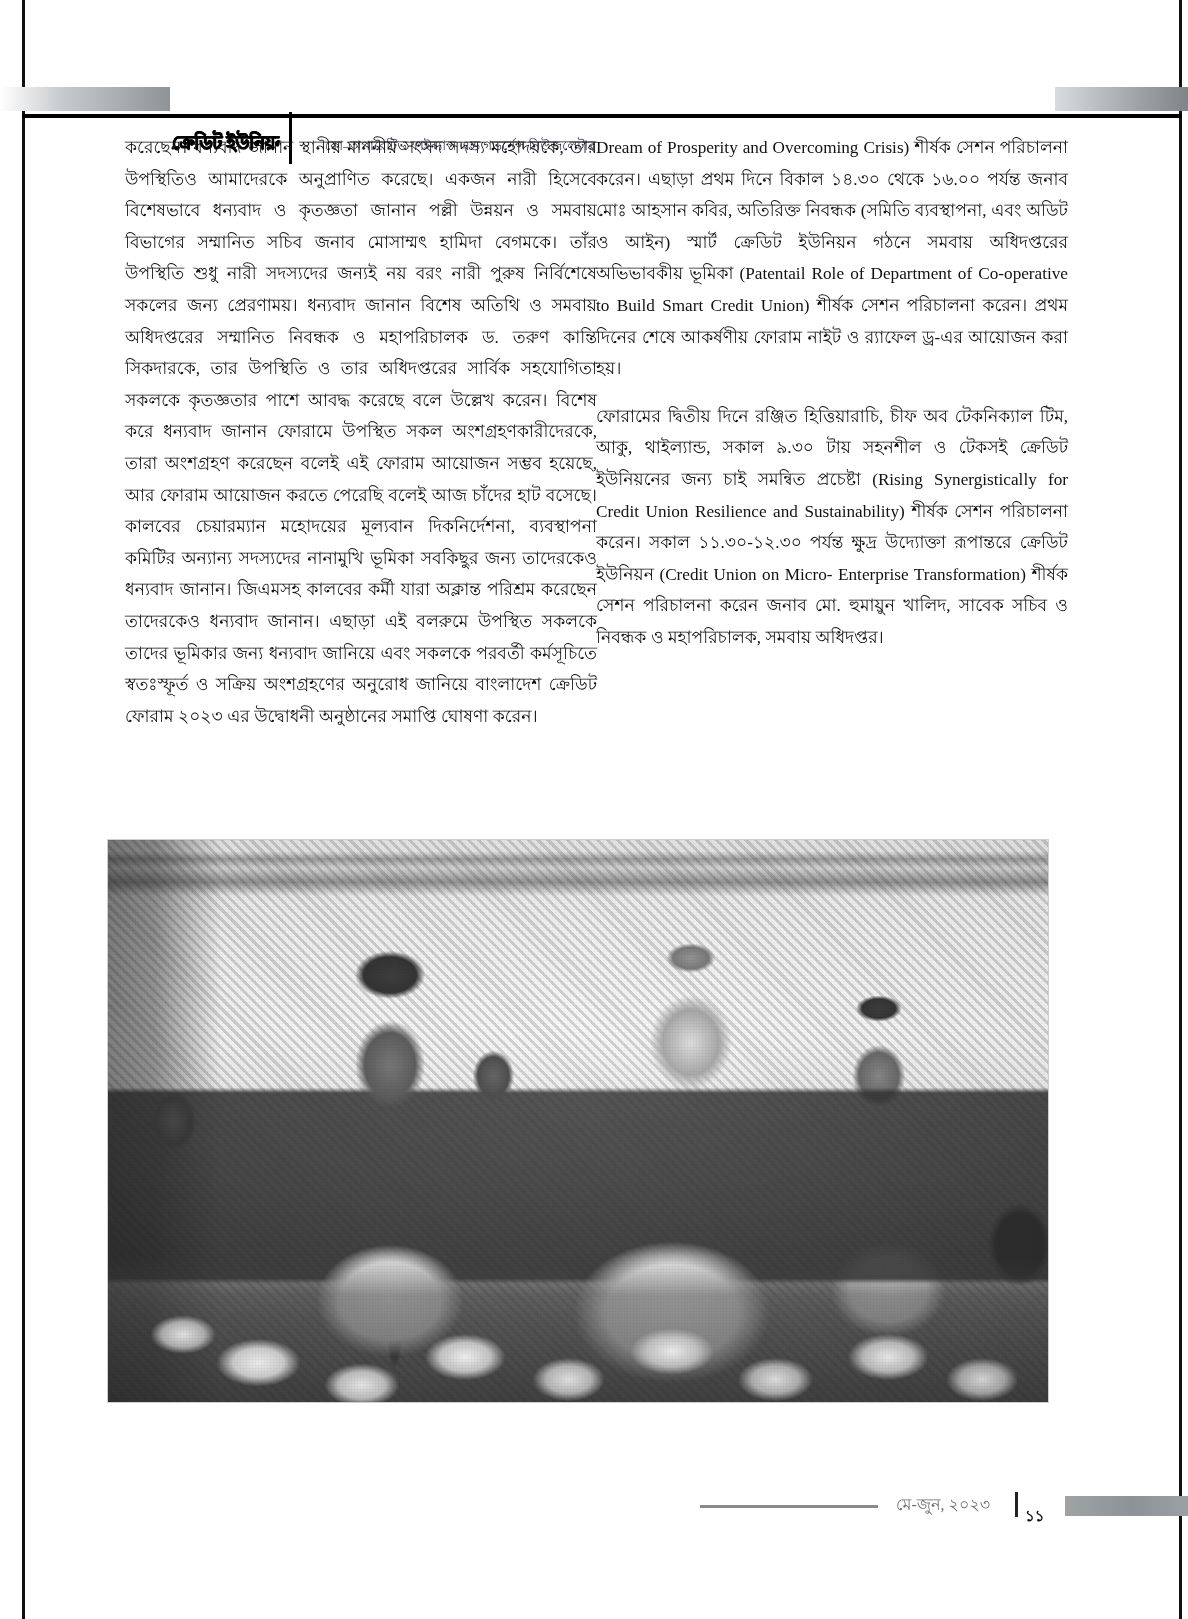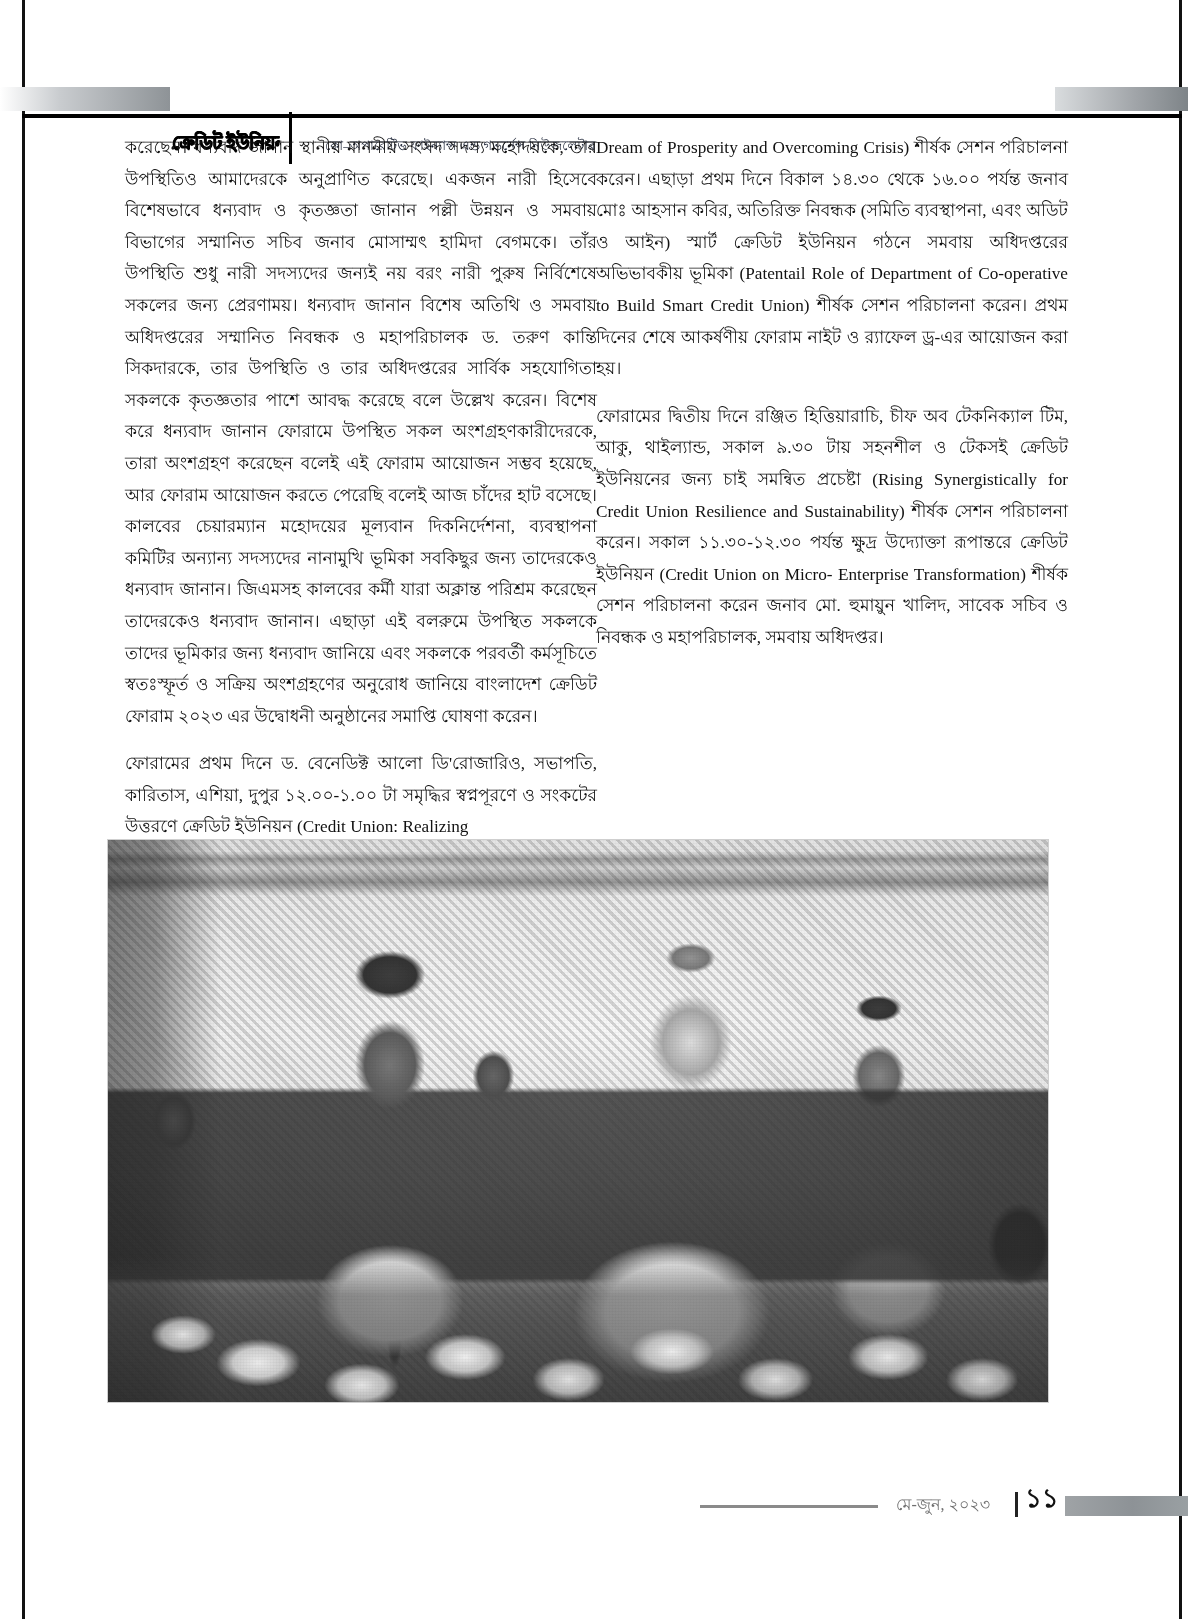--- a/index.html
+++ b/index.html
@@ -258,22 +258,22 @@
     position: absolute;
     left: 1015px;
     top: 6px;
     width: 3px;
     height: 25px;
     background: #222;
   }
   .ftr-page {
     position: absolute;
     left: 1025px;
-    top: 0;
-    font-size: 26px;
+    top: 17px;
+    font-size: 15px;
     line-height: 26px;
     font-weight: bold;
     color: #111;
     white-space: nowrap;
     font-family: "Liberation Serif", serif;
   }
   .ftr-grad {
     position: absolute;
     left: 1065px;
     top: 10px;
@@ -296,21 +296,20 @@
     <div class="hdr-logo">ক্রেডিট ইউনিয়ন</div>
     <div class="hdr-divider"></div>
     <div class="hdr-sub">কো–অপারেটিভ ফাইন্যান্স এন্ড গভর্নেন্স নিউজলেটার</div>
   </div>
   <div class="hdr-bottom-rule"></div>
 
   <div class="columns">
 
     <div class="col col-left">
       <p>করেছেন। ধন্যবাদ জানান স্থানীয় মাননীয় সংসদ সদস্য মহোদয়কে, তার উপস্থিতিও আমাদেরকে অনুপ্রাণিত করেছে। একজন নারী হিসেবে বিশেষভাবে ধন্যবাদ ও কৃতজ্ঞতা জানান পল্লী উন্নয়ন ও সমবায় বিভাগের সম্মানিত সচিব জনাব মোসাম্মৎ হামিদা বেগমকে। তাঁর উপস্থিতি শুধু নারী সদস্যদের জন্যই নয় বরং নারী পুরুষ নির্বিশেষে সকলের জন্য প্রেরণাময়। ধন্যবাদ জানান বিশেষ অতিথি ও সমবায় অধিদপ্তরের সম্মানিত নিবন্ধক ও মহাপরিচালক ড. তরুণ কান্তি সিকদারকে, তার উপস্থিতি ও তার অধিদপ্তরের সার্বিক সহযোগিতা সকলকে কৃতজ্ঞতার পাশে আবদ্ধ করেছে বলে উল্লেখ করেন। বিশেষ করে ধন্যবাদ জানান ফোরামে উপস্থিত সকল অংশগ্রহণকারীদেরকে, তারা অংশগ্রহণ করেছেন বলেই এই ফোরাম আয়োজন সম্ভব হয়েছে, আর ফোরাম আয়োজন করতে পেরেছি বলেই আজ চাঁদের হাট বসেছে। কালবের চেয়ারম্যান মহোদয়ের মূল্যবান দিকনির্দেশনা, ব্যবস্থাপনা কমিটির অন্যান্য সদস্যদের নানামুখি ভূমিকা সবকিছুর জন্য তাদেরকেও ধন্যবাদ জানান। জিএমসহ কালবের কর্মী যারা অক্লান্ত পরিশ্রম করেছেন তাদেরকেও ধন্যবাদ জানান। এছাড়া এই বলরুমে উপস্থিত সকলকে তাদের ভূমিকার জন্য ধন্যবাদ জানিয়ে এবং সকলকে পরবর্তী কর্মসূচিতে স্বতঃস্ফূর্ত ও সক্রিয় অংশগ্রহণের অনুরোধ জানিয়ে বাংলাদেশ ক্রেডিট ফোরাম ২০২৩ এর উদ্বোধনী অনুষ্ঠানের সমাপ্তি ঘোষণা করেন।</p>
-      <p>ফোরামের প্রথম দিনে ড. বেনেডিক্ট আলো ডি'রোজারিও, সভাপতি, কারিতাস, এশিয়া,  দুপুর ১২.০০-১.০০ টা সমৃদ্ধির স্বপ্নপূরণে ও সংকটের উত্তরণে ক্রেডিট ইউনিয়ন (Credit Union: Realizing</p>
     </div>
 
     <div class="col col-right">
       <p>Dream of Prosperity and Overcoming Crisis) শীর্ষক সেশন পরিচালনা করেন। এছাড়া প্রথম দিনে বিকাল ১৪.৩০ থেকে ১৬.০০ পর্যন্ত জনাব মোঃ আহসান কবির, অতিরিক্ত নিবন্ধক (সমিতি ব্যবস্থাপনা, এবং অডিট ও আইন) স্মার্ট ক্রেডিট ইউনিয়ন গঠনে সমবায় অধিদপ্তরের অভিভাবকীয় ভূমিকা (Patentail Role of Department of Co-operative to Build Smart Credit Union) শীর্ষক সেশন পরিচালনা করেন। প্রথম দিনের শেষে আকর্ষণীয় ফোরাম নাইট ও র‍্যাফেল ড্র-এর আয়োজন করা হয়।</p>
       <p>ফোরামের দ্বিতীয় দিনে রঞ্জিত হিত্তিয়ারাচি, চীফ অব টেকনিক্যাল টিম, আকু, থাইল্যান্ড, সকাল ৯.৩০ টায় সহনশীল ও টেকসই ক্রেডিট ইউনিয়নের জন্য চাই সমন্বিত প্রচেষ্টা (Rising Synergistically for Credit Union Resilience and Sustainability) শীর্ষক সেশন পরিচালনা করেন। সকাল ১১.৩০-১২.৩০ পর্যন্ত ক্ষুদ্র উদ্যোক্তা রূপান্তরে ক্রেডিট ইউনিয়ন (Credit Union on Micro- Enterprise Transformation) শীর্ষক সেশন পরিচালনা করেন জনাব মো. হুমায়ুন খালিদ, সাবেক সচিব ও  নিবন্ধক ও মহাপরিচালক, সমবায় অধিদপ্তর।</p>
     </div>
 
   </div>
 
   <div class="photo-wrap">

